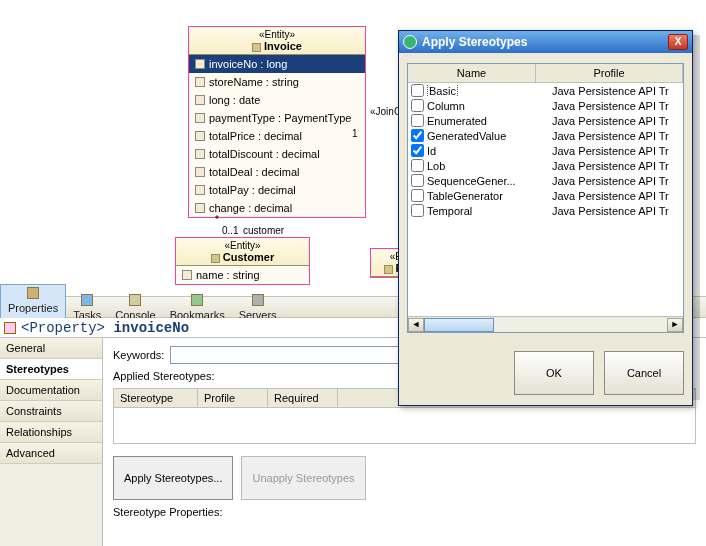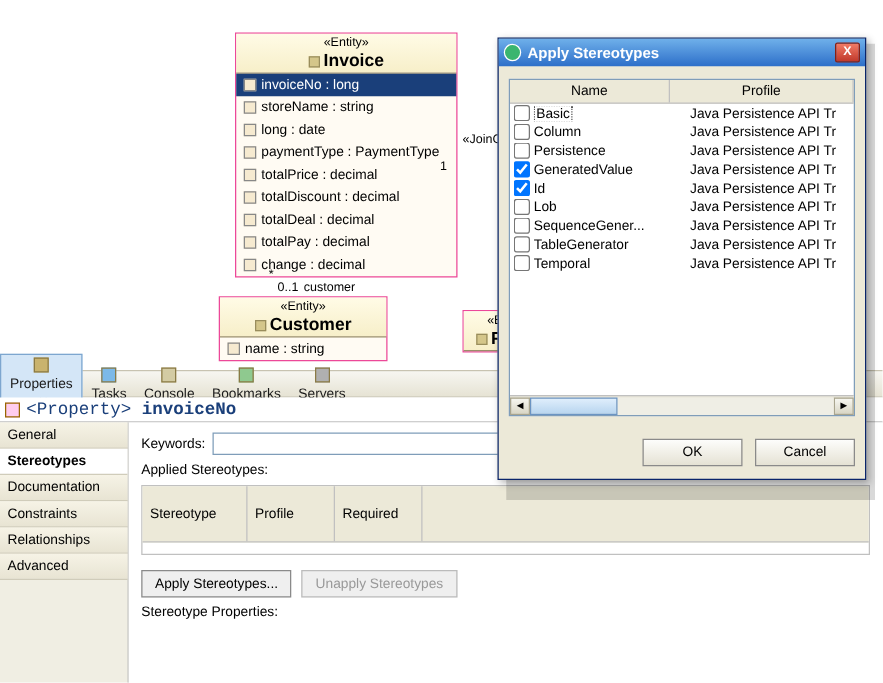--- a/index.html
+++ b/index.html
@@ -4,21 +4,21 @@
 <style>
 * { margin: 0; padding: 0; box-sizing: border-box; }
 body { font-family: Tahoma, Arial, sans-serif; font-size: 11px; background: #fff; width: 706px; height: 546px; position: relative; overflow: hidden; color: #000; }
 
 
 .canvas { position: absolute; top: 0; left: 0; right: 0; height: 296px; background: #fff; }
 
 .entity-box { position: absolute; border: 1px solid #ec4899; background: #fffbf3; }
 .entity-header { background: linear-gradient(#fffbe6, #f7efc9); text-align: center; padding: 2px 4px; border-bottom: 1px solid #9a8e6a; }
 .entity-stereo { font-size: 10px; color: #000; }
-.entity-name { font-weight: bold; font-size: 14px; }
+.entity-name { font-weight: bold; font-size: 11px; }
 .ent-icon { display:inline-block; width:9px; height:9px; background:#d4c68a; border:1px solid #998d5c; vertical-align:middle; margin-right:3px; }
 .entity-body { padding: 0; }
 .attr-row { padding: 2px 6px; display: flex; align-items: center; gap: 4px; line-height: 14px; }
 .attr-row.selected { background: #1a3f7a; color: #fff; }
 .attr-icon { width: 10px; height: 10px; border: 1px solid #888; background: #f6ead0; display: inline-block; flex-shrink:0; }
 .attr-row.selected .attr-icon { background:#f6ead0; }
 .assoc-label { position:absolute; font-size:10px; color:#000; }
 
 
 .views-bar { position:absolute; top: 296px; left:0; right:0; height: 22px; background: linear-gradient(#f7f6f1,#e6e3d4); border-top:1px solid #c8c3b1; border-bottom:1px solid #c8c3b1; display:flex; align-items:center; }
@@ -37,25 +37,25 @@
 .side-tabs { width: 103px; background:#f0eee3; border-right:1px solid #c0c0c0; }
 .side-tab { padding:4px 6px; border-bottom:1px solid #d0ccba; background: linear-gradient(#f6f3e6,#e8e4d3); cursor:pointer; }
 .side-tab.active { background:#fff; font-weight:bold; }
 
 .prop-content { flex:1; padding: 8px 10px; background:#fff; display:flex; flex-direction:column; gap: 6px; }
 .kw-row { display:flex; align-items:center; gap:6px; }
 .kw-row input { border:1px solid #7f9db9; height:18px; flex:1; font-size:11px; padding:0 2px; max-width: 360px; }
 
 .table-box { border:1px solid #c0c0c0; min-height: 56px; background:#fff; }
 .table-hdr { display:flex; background:#ece9d8; border-bottom:1px solid #c0c0c0; }
-.table-hdr > div { padding:16px 6px; border-right:1px solid #c0c0c0; font-size:11px; }
+.table-hdr > div { padding:3px 6px; border-right:1px solid #c0c0c0; font-size:11px; }
 .col1 { width:84px; } .col2 { width:70px; } .col3 { width:70px; }
 
 .btn-row { display:flex; gap:8px; margin-top: 6px; }
-.btn { border:1px solid #8a8a8a; background:#efefef; padding:4px 10px; font-size:11px; cursor:pointer; }
+.btn { border:1px solid #8a8a8a; background:#efefef; padding:15px 10px; font-size:11px; cursor:pointer; }
 .btn.disabled { color:#999; border-color:#bbb; }
 
 
 .dropshadow { position:absolute; top:35px; left:405px; width:295px; height:365px; background:rgba(0,0,0,0.15); }
 .dialog { position:absolute; top:30px; left:398px; width:295px; background:#ece9d8; border:1px solid #0a246a; box-shadow: 2px 2px 6px rgba(0,0,0,0.3); }
 .titlebar { height:22px; background: linear-gradient(#6fb0ea,#2d6fc9); display:flex; align-items:center; color:#fff; font-weight:bold; padding:0 4px; font-size:12px; }
 .titlebar .ticon { width:14px; height:14px; background:#3ab56f; border-radius:50%; border:1px solid #fff; margin-right:5px; }
 .titlebar .spacer { flex:1; }
 .close-btn { width:20px; height:16px; background: linear-gradient(#f27b66,#c0392b); border:1px solid #8a1f12; color:#fff; font-weight:bold; font-size:10px; text-align:center; line-height:13px; cursor:pointer; border-radius:2px; }
 
@@ -239,21 +239,21 @@
             <div class="lh1c"><span>Basic</span></div>
             <div class="lh2c">Java Persistence API Tr</div>
           </div>
           <div class="lrow">
             <input type="checkbox" style="">
             <div class="lh1c"><span>Column</span></div>
             <div class="lh2c">Java Persistence API Tr</div>
           </div>
           <div class="lrow">
             <input type="checkbox" style="">
-            <div class="lh1c"><span>Persistence</span></div>
+            <div class="lh1c"><span>Enumerated</span></div>
             <div class="lh2c">Java Persistence API Tr</div>
           </div>
           <div class="lrow">
             <input type="checkbox" checked="" style="">
             <div class="lh1c"><span>GeneratedValue</span></div>
             <div class="lh2c">Java Persistence API Tr</div>
           </div>
           <div class="lrow">
             <input type="checkbox" checked="" style="">
             <div class="lh1c"><span>Id</span></div>

